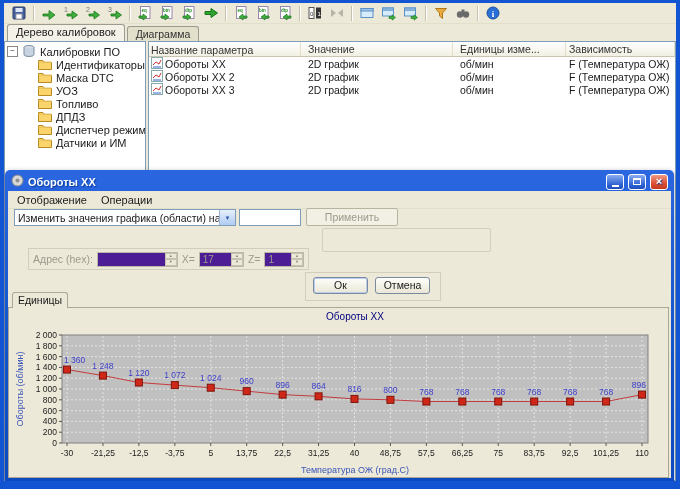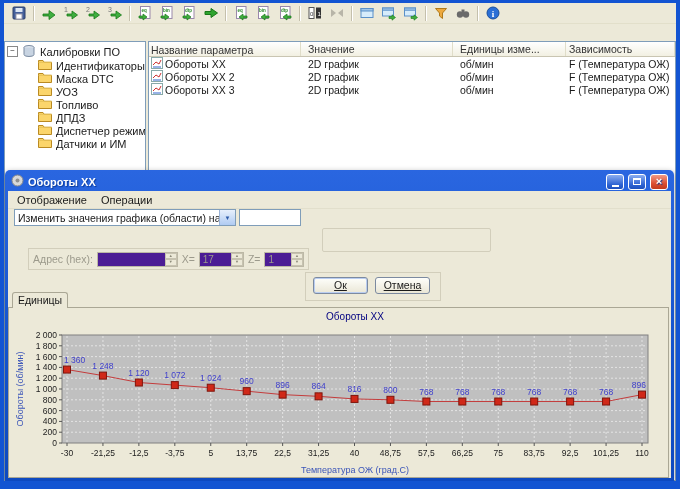--- a/index.html
+++ b/index.html
@@ -20,21 +20,21 @@
   .tab.active{background:#f4f2e8;height:13px;}
   .tab.inactive{background:#e2dfcb;height:11px;font-size:10.5px;color:#333;}
 
   
   .tree-panel{position:absolute;left:0;top:38px;bottom:0;width:142px;background:#fff;border:1px solid #7f9db9;box-sizing:border-box;overflow:hidden;}
   .table-panel{position:absolute;left:144px;top:38px;bottom:0;right:0;background:#fff;border:1px solid #7f9db9;box-sizing:border-box;overflow:hidden;}
   .tree-root{display:flex;align-items:center;height:13px;margin:3px 0 0 2px;}
   .expander{width:9px;height:9px;border:1px solid #888;background:#fff;font-size:8px;line-height:7px;text-align:center;color:#333;margin-right:4px;flex:none;}
   .tree-root .ti-label{margin-left:4px;}
   .tree-children{margin-top:1px;}
-  .tree-item{display:flex;align-items:center;height:13px;padding-left:33px;}
+  .tree-item{display:flex;height:13px;padding-left:33px;}
   .tree-item .ti-label{margin-left:4px;white-space:nowrap;}
   .tree-item.sel .ti-label{background:#f1eedb;outline:1px dotted #c6bf9e;}
 
   .thead{display:flex;height:14px;background:linear-gradient(#ffffff,#f2f0e2);border-bottom:1px solid #c9c5b2;}
   .hcell{box-sizing:border-box;border-right:1px solid #e0ddc9;padding:1px 0 0 6px;font-size:10.5px;color:#333;white-space:nowrap;overflow:hidden;}
   .trow{display:flex;height:13px;align-items:center;}
   .cell{box-sizing:border-box;white-space:nowrap;overflow:hidden;font-size:10.5px;}
   .c0{width:152px;display:flex;align-items:center;padding-left:2px;}
   .c0 .ct{margin-left:2px;}
   .c1{width:152px;padding-left:7px;}
@@ -72,21 +72,21 @@
             align-items:center;padding:0 4px;gap:4px;box-sizing:border-box;color:#9c9a8c;font-size:10.5px;white-space:nowrap;}
   .spin{position:relative;height:15px;background:#4c1d95;border:1px solid #bcb8a6;box-sizing:border-box;}
   .spin input{border:0;width:100%;height:100%;font-size:10px;color:#9c9a8c;padding:0 13px 0 3px;box-sizing:border-box;
               background:transparent;font-family:"Liberation Sans",sans-serif;}
   .sbtns{position:absolute;right:0;top:0;width:12px;height:100%;display:flex;flex-direction:column;}
   .sb{flex:1;background:#ece9d8;border:1px solid #c6c2b0;font-size:4px;color:#8a8878;display:flex;align-items:center;justify-content:center;line-height:1;}
   .w-addr{width:86px;} .w-x{width:48px;} .w-z{width:42px;}
 
   .okbox{position:absolute;left:297px;top:81px;width:134px;height:27px;border:1px solid #d2cebb;}
   .btn{position:absolute;width:55px;height:17px;background:linear-gradient(#fefefb,#eae7d6);border:1px solid #7c8aa0;
-       border-radius:3px;font-size:10.5px;text-align:center;line-height:15px;box-sizing:border-box;text-decoration:underline;}
+       border-radius:3px;font-size:10.5px;text-align:center;line-height:15px;box-sizing:border-box;}
   .btn-ok{left:305px;top:86px;box-shadow:0 0 0 1px #b9cdf1 inset;}
   .btn-cancel{left:367px;top:86px;}
 
   .dtab{position:absolute;left:4px;top:101px;width:56px;height:16px;background:#ece9d8;border:1px solid #aaa795;border-bottom:none;
         border-radius:3px 3px 0 0;font-size:10.5px;text-align:center;line-height:15px;z-index:2;box-sizing:border-box;}
   .dpanel{position:absolute;left:0;top:116px;width:661px;height:171px;border:1px solid #aaa795;background:#ece9d8;box-sizing:border-box;z-index:1;}
   .dpanel svg{display:block;}
 </style>
 </head>
 <body>
@@ -226,20 +226,24 @@
         </span>
     <span class="tsep"></span>
     <span class="tbtn">
           <svg width="16" height="16">
             <circle cx="8" cy="8" r="6" fill="#2a6fd6" stroke="#1a4f9c"></circle>
             <text x="8" y="11.5" font-size="9" fill="#fff" text-anchor="middle" font-weight="bold" font-family="'Liberation Serif',serif">i</text>
           </svg>
         </span>
   </div>
 
+  <div class="tabs">
+    <span class="tab active">Дерево калибровок</span>
+    <span class="tab inactive">Диаграмма</span>
+  </div>
 
   <div class="tree-panel">
     <div class="tree-root">
       <span class="expander">−</span>
       <span><svg width="14" height="14">
               <ellipse cx="7" cy="3.5" rx="5" ry="2" fill="#dfe6ee" stroke="#7a8aa0"></ellipse>
               <path d="M2 3.5 v7 a5 2 0 0 0 10 0 v-7" fill="#c8d4e2" stroke="#7a8aa0"></path>
             </svg></span>
       <span class="ti-label">Калибровки ПО</span>
     </div>
@@ -365,20 +369,21 @@
       <div class="dmenu">
         <span class="mitem">Отображение</span>
         <span class="mitem">Операции</span>
       </div>
 
       <div class="combo">
         <span class="combo-text">Изменить значения графика (области) на значение</span>
         <span class="combo-btn">▼</span>
       </div>
       <input class="vinput" value="" style="">
+      <div class="btn-apply">Применить</div>
 
       <div class="groupbox"></div>
 
       <div class="addr-row">
         <span>Адрес (hex):</span>
         <span class="spin w-addr">
           <input readonly="" value="" style="">
           <span class="sbtns">
                 <span class="sb">▲</span>
                 <span class="sb">▼</span>

